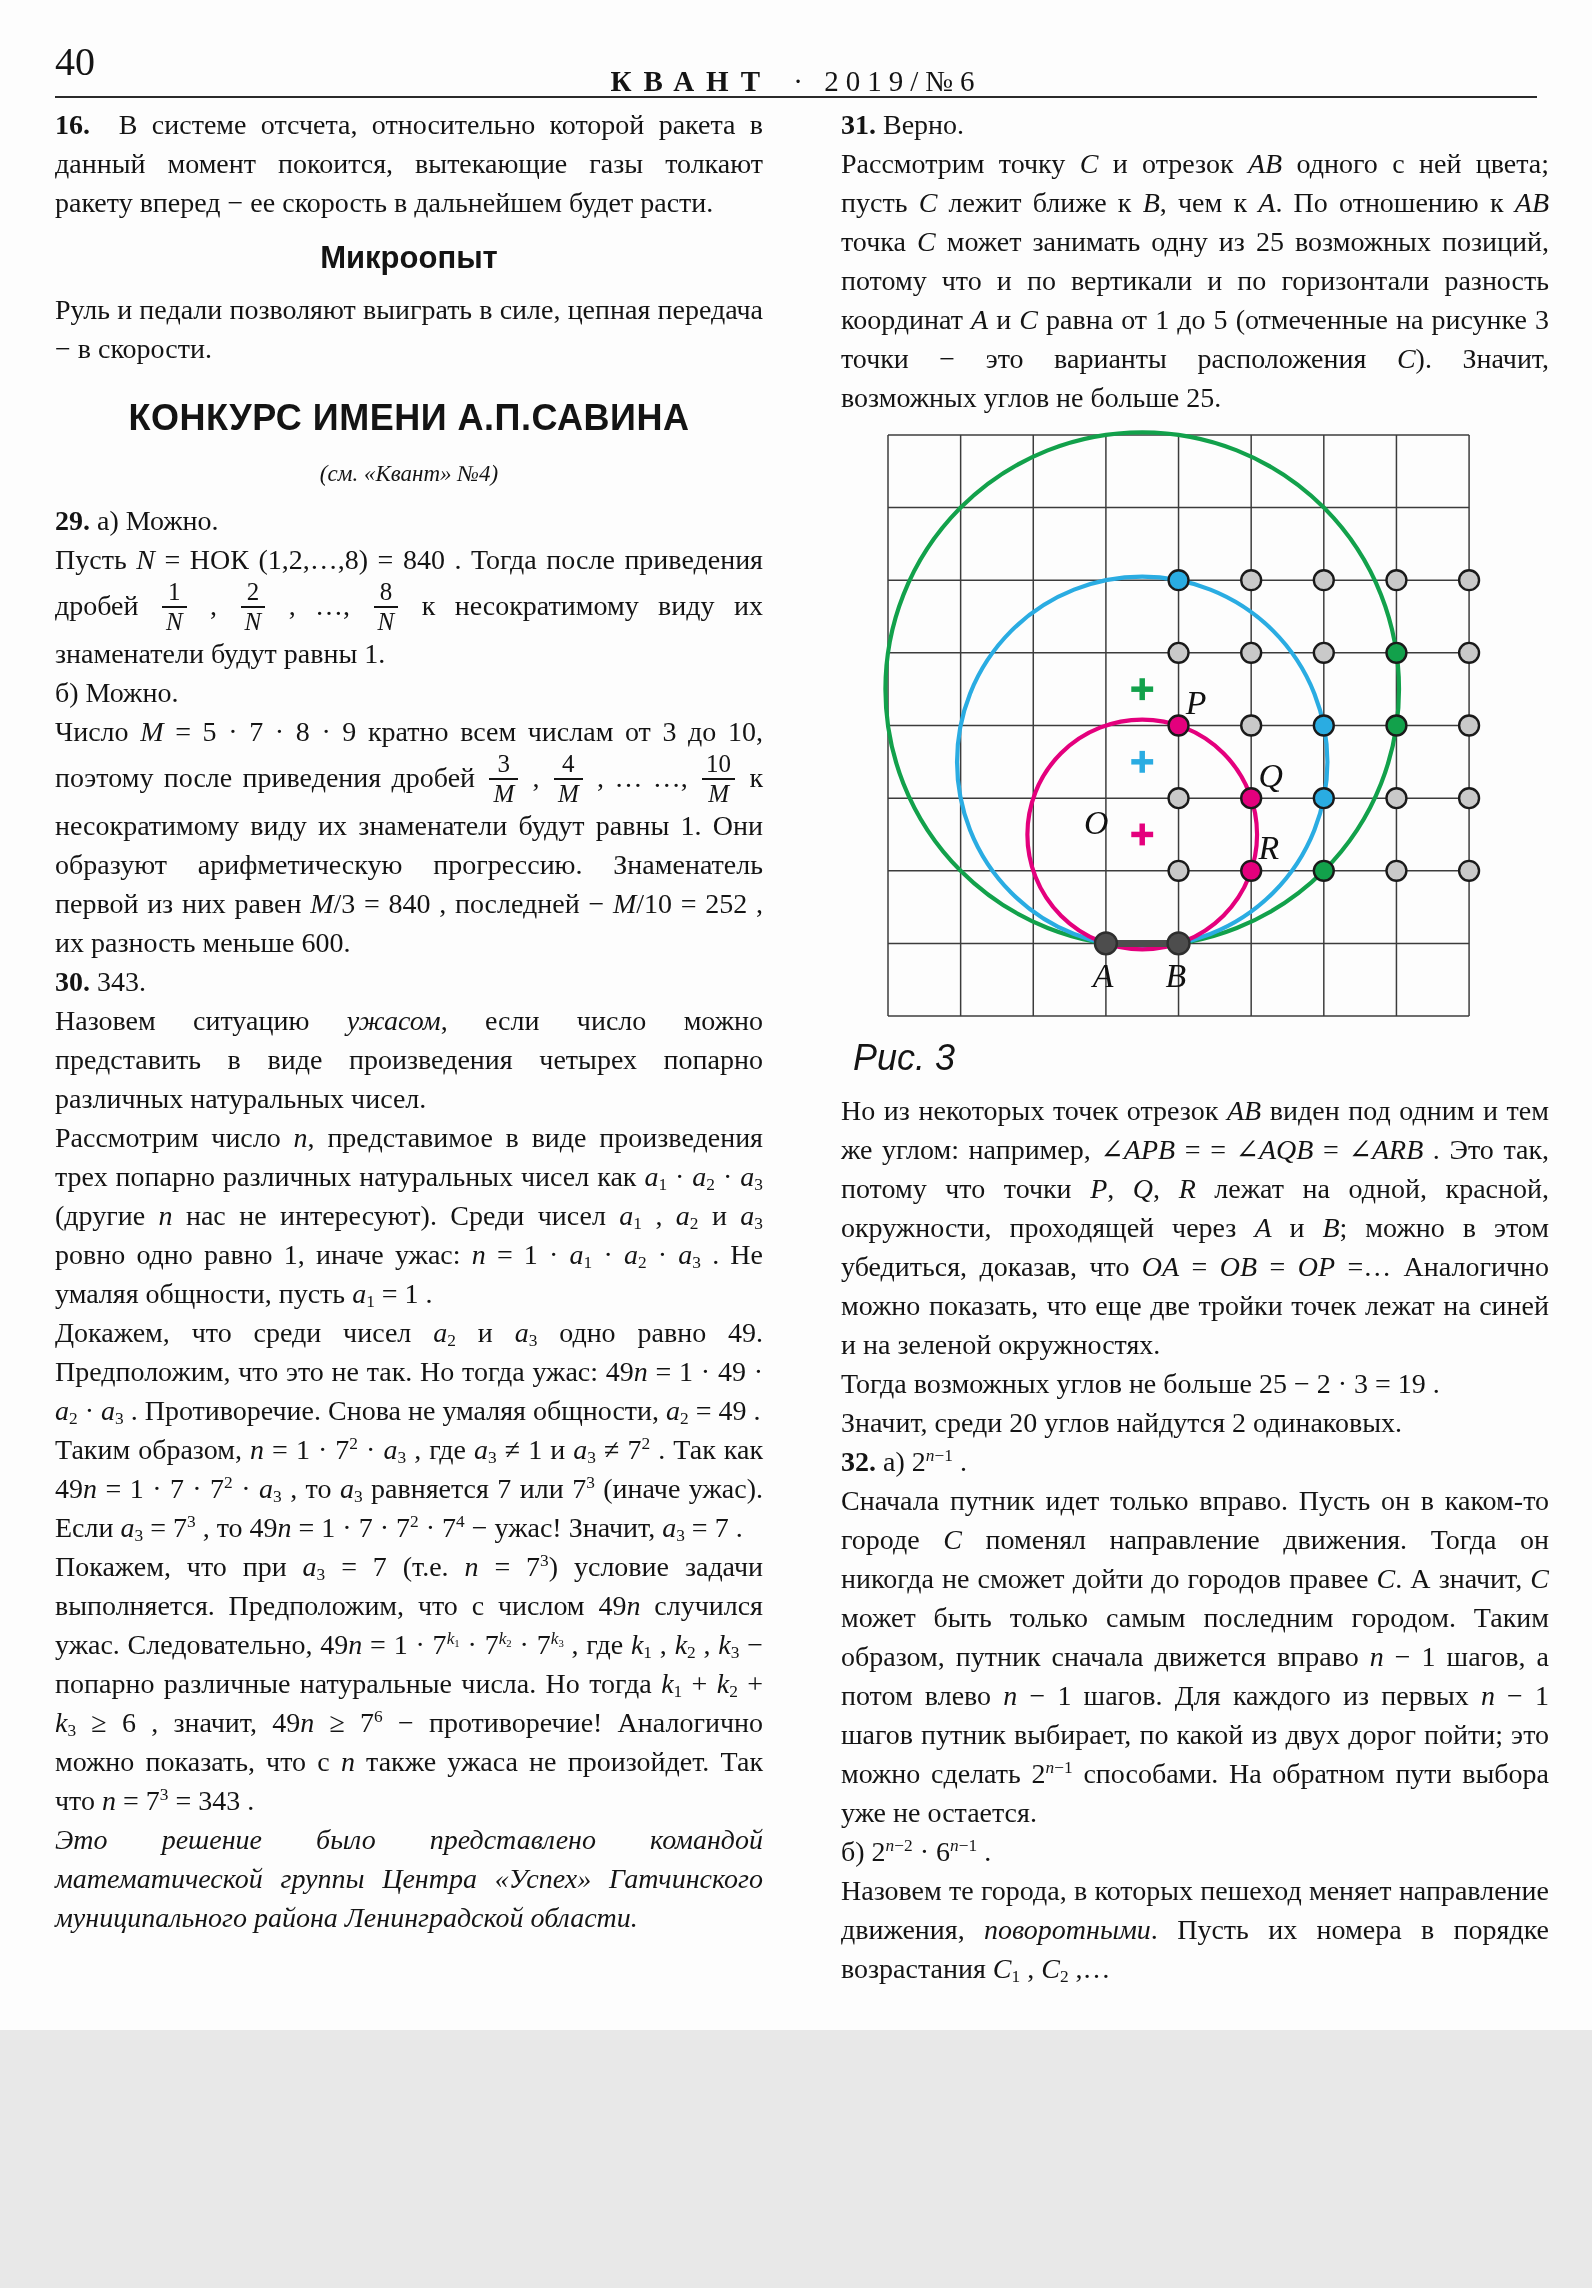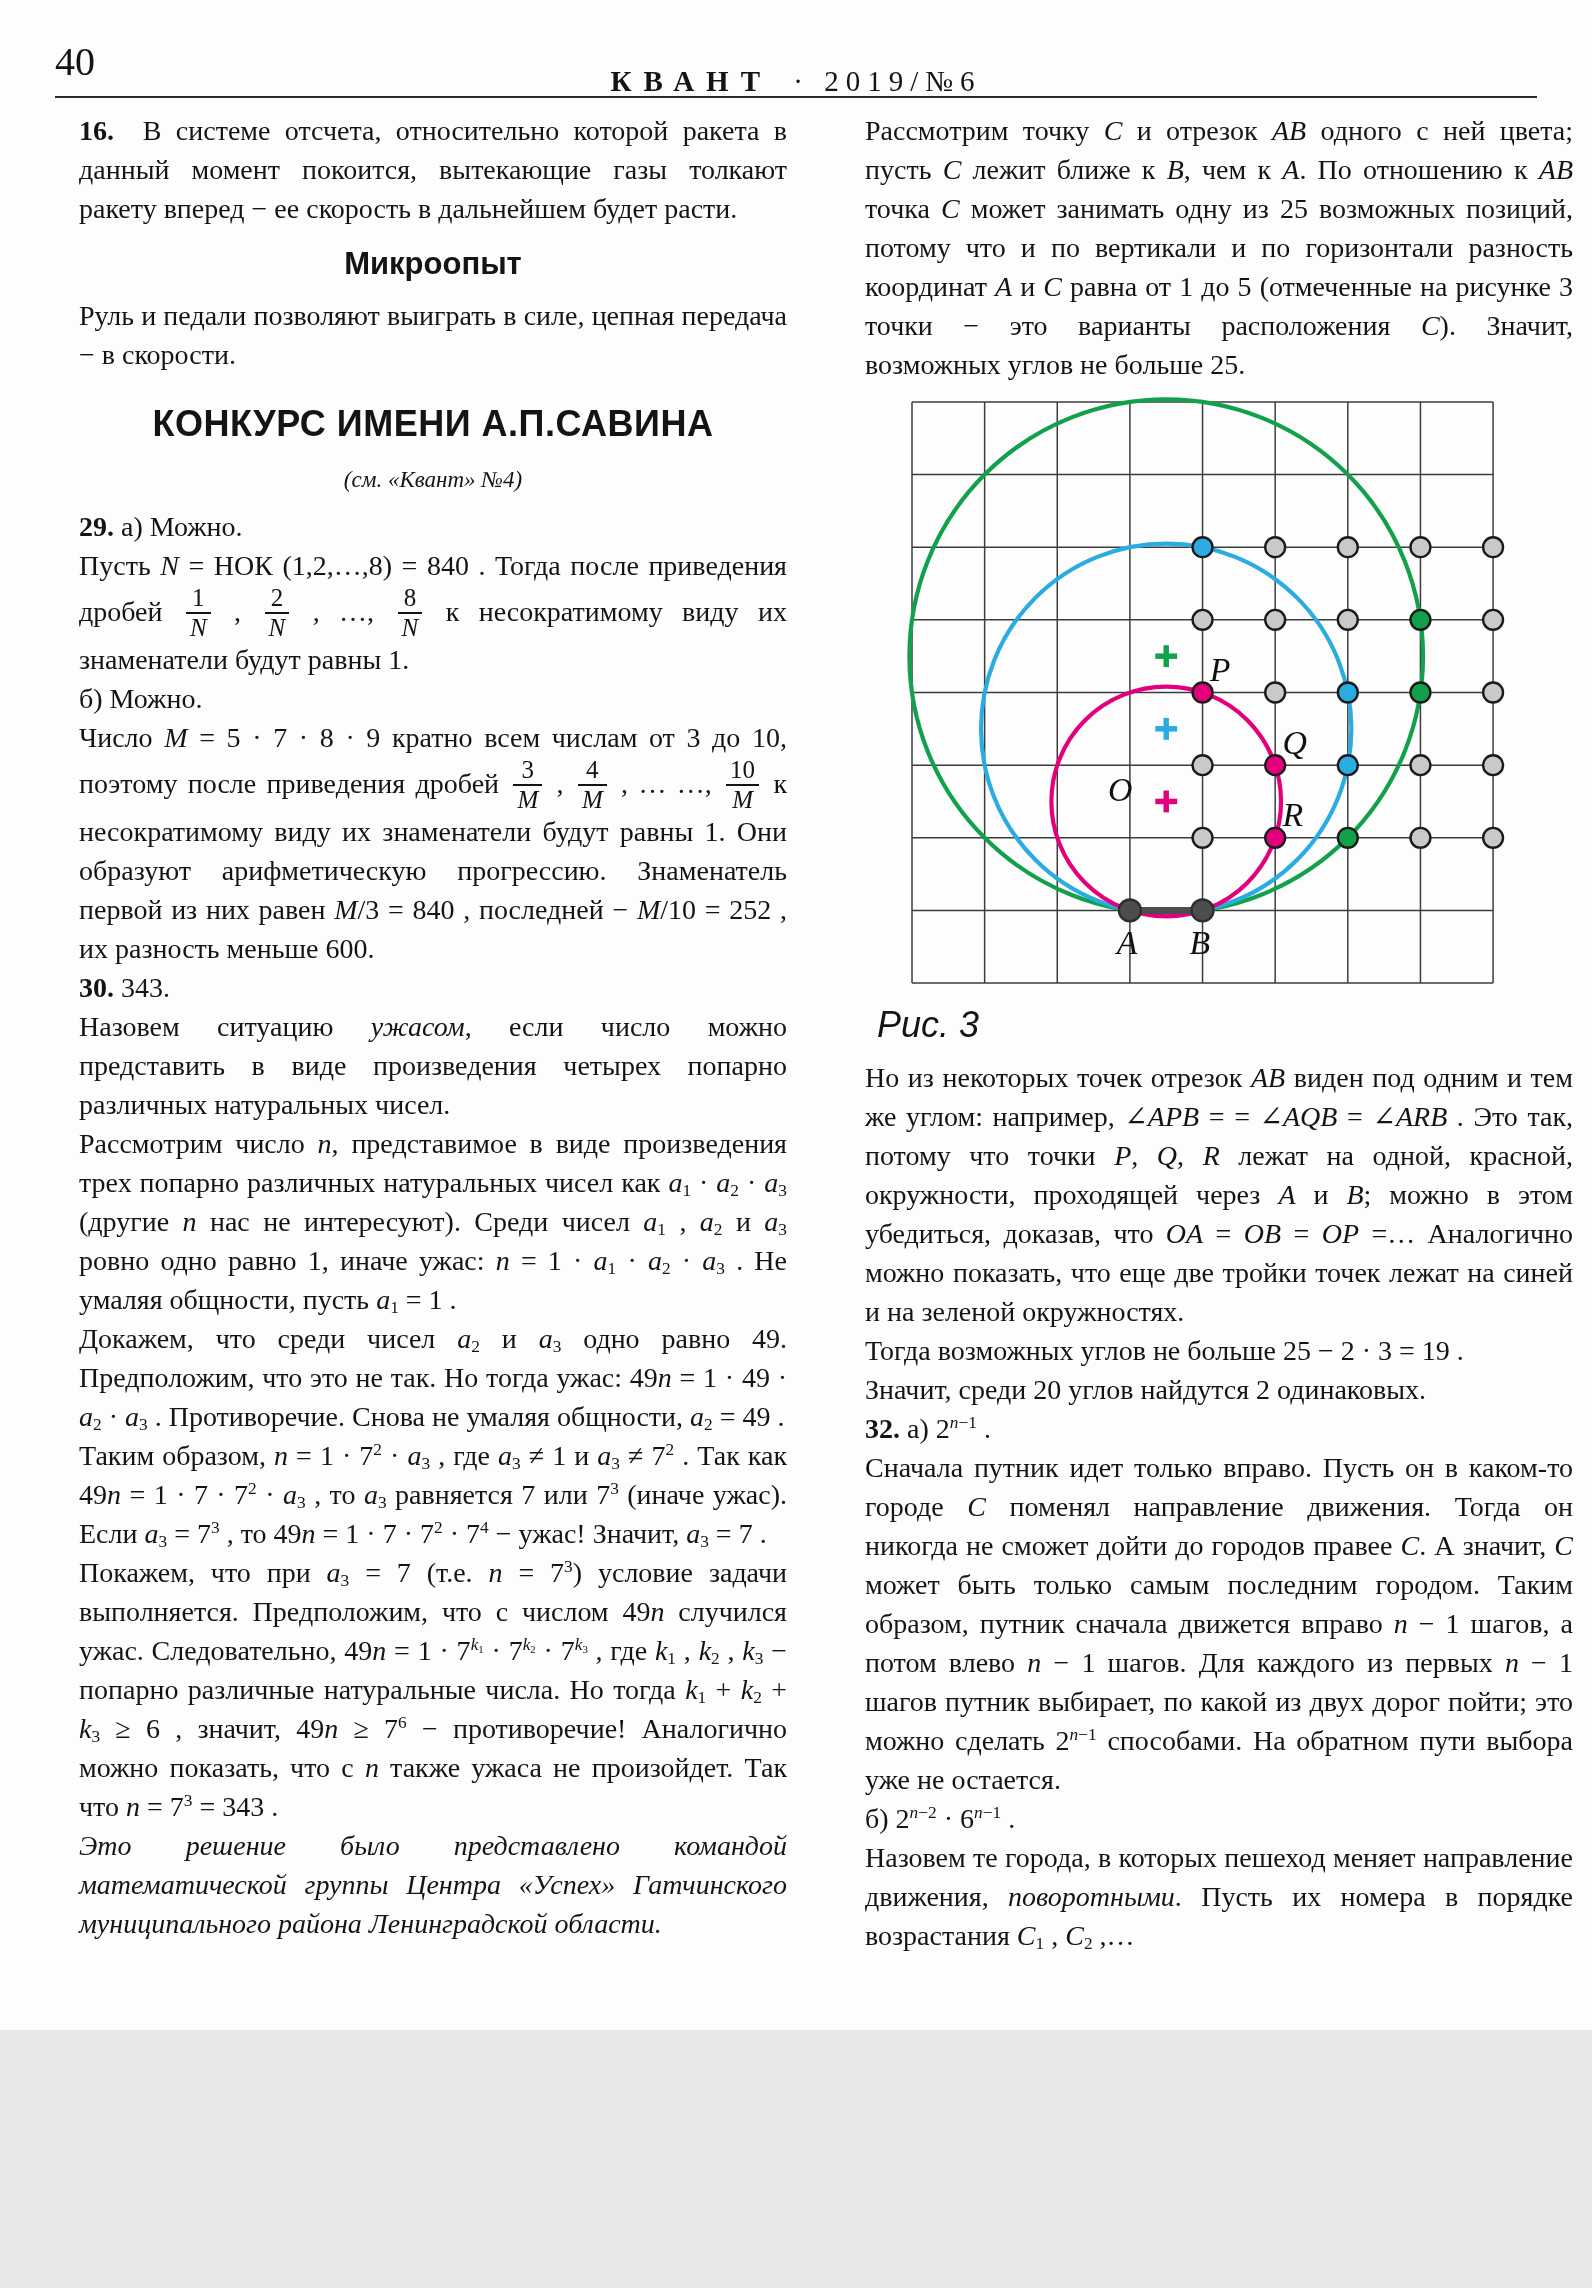--- a/index.html
+++ b/index.html
@@ -5,21 +5,21 @@
   html,body{margin:0;padding:0;background:#e8e8e8;}
   .page{position:relative;width:1592px;height:2030px;background:#fdfdfd;color:#141414;
         font-family:"Liberation Serif","DejaVu Serif",serif;overflow:hidden;}
   .page-header{position:absolute;top:30px;left:55px;right:55px;height:62px;}
   .page-number{position:absolute;left:0;top:8px;font-size:40px;}
   .journal-line{position:absolute;left:0;right:0;top:14px;text-align:center;font-size:29px;margin-top:21px;}
   .journal-name{letter-spacing:12px;font-weight:bold;font-family:"Liberation Serif",serif;}
   .journal-sep{padding:0 14px;}
   .journal-issue{letter-spacing:7px;}
   .header-rule{position:absolute;top:96px;left:55px;right:55px;height:0;border-top:2px solid #2b2b2b;}
-  .col{position:absolute;top:111px;width:708px;font-size:28px;line-height:39px;text-align:justify;margin-left:24px;}
+  .col{position:absolute;top:105px;width:708px;font-size:28px;line-height:39px;text-align:justify;}
   .col-left{left:55px;}
   .col-right{left:841px;}
   .col p{margin:0;}
   .h-micro{font-family:"Liberation Sans","DejaVu Sans",sans-serif;font-weight:bold;text-align:center;
            font-size:31px;line-height:40px;margin:16px 0 12px;}
   .h-contest{font-family:"Liberation Sans","DejaVu Sans",sans-serif;font-weight:bold;text-align:center;
            font-size:36px;line-height:44px;margin:28px 0 14px;letter-spacing:0.5px;}
   .subtitle{text-align:center;font-style:italic;font-size:23px;margin:0 0 8px;}
   .italic-para{font-style:italic;}
   sup{font-size:0.62em;vertical-align:0.55em;line-height:0;}
@@ -60,20 +60,21 @@
     <p><b>30.</b> 343.</p>
     <p>Назовем ситуацию <i>ужасом</i>, если число можно представить в виде произведения четырех попарно различных натуральных чисел.</p>
     <p>Рассмотрим число <i>n</i>, представимое в виде произведения трех попарно различных натуральных чисел как <i>a</i><sub>1</sub> · <i>a</i><sub>2</sub> · <i>a</i><sub>3</sub> (другие <i>n</i> нас не интересуют). Среди чисел <i>a</i><sub>1</sub> , <i>a</i><sub>2</sub> и <i>a</i><sub>3</sub> ровно одно равно 1, иначе ужас: <i>n</i> = 1 · <i>a</i><sub>1</sub> · <i>a</i><sub>2</sub> · <i>a</i><sub>3</sub> . Не умаляя общности, пусть <i>a</i><sub>1</sub> = 1 .</p>
     <p>Докажем, что среди чисел <i>a</i><sub>2</sub> и <i>a</i><sub>3</sub> одно равно 49. Предположим, что это не так. Но тогда ужас: 49<i>n</i> = 1 · 49 · <i>a</i><sub>2</sub> · <i>a</i><sub>3</sub> . Противоречие. Снова не умаляя общности, <i>a</i><sub>2</sub> = 49 .</p>
     <p>Таким образом, <i>n</i> = 1 · 7<sup>2</sup> · <i>a</i><sub>3</sub> , где <i>a</i><sub>3</sub> ≠ 1 и <i>a</i><sub>3</sub> ≠ 7<sup>2</sup> . Так как 49<i>n</i> = 1 · 7 · 7<sup>2</sup> · <i>a</i><sub>3</sub> , то <i>a</i><sub>3</sub> равняется 7 или 7<sup>3</sup> (иначе ужас). Если <i>a</i><sub>3</sub> = 7<sup>3</sup> , то 49<i>n</i> = 1 · 7 · 7<sup>2</sup> · 7<sup>4</sup> − ужас! Значит, <i>a</i><sub>3</sub> = 7 .</p>
     <p>Покажем, что при <i>a</i><sub>3</sub> = 7 (т.е. <i>n</i> = 7<sup>3</sup>) условие задачи выполняется. Предположим, что с числом 49<i>n</i> случился ужас. Следовательно, 49<i>n</i> = 1 · 7<sup><i>k</i><sub>1</sub></sup> · 7<sup><i>k</i><sub>2</sub></sup> · 7<sup><i>k</i><sub>3</sub></sup> , где <i>k</i><sub>1</sub> , <i>k</i><sub>2</sub> , <i>k</i><sub>3</sub> − попарно различные натуральные числа. Но тогда <i>k</i><sub>1</sub> + <i>k</i><sub>2</sub> + <i>k</i><sub>3</sub> ≥ 6 , значит, 49<i>n</i> ≥ 7<sup>6</sup> − противоречие! Аналогично можно показать, что с <i>n</i> также ужаса не произойдет. Так что <i>n</i> = 7<sup>3</sup> = 343 .</p>
     <p class="italic-para">Это решение было представлено командой математической группы Центра «Успех» Гатчинского муниципального района Ленинградской области.</p>
   </div>
 
   <div class="col col-right">
+    <p><b>31.</b> Верно.</p>
     <p>Рассмотрим точку <i>C</i> и отрезок <i>AB</i> одного с ней цвета; пусть <i>C</i> лежит ближе к <i>B</i>, чем к <i>A</i>. По отношению к <i>AB</i> точка <i>C</i> может занимать одну из 25 возможных позиций, потому что и по вертикали и по горизонтали разность координат <i>A</i> и <i>C</i> равна от 1 до 5 (отмеченные на рисунке 3 точки − это варианты расположения <i>C</i>). Значит, возможных углов не больше 25.</p>
 
     <div class="figure-wrap">
       <svg id="fig3" width="617" height="597" viewBox="0 0 620 600" style="font-size:28.5px">
           <line x1="10" y1="8" x2="10" y2="592" stroke="#3c3c3c" stroke-width="1.5"></line>
           <line x1="83" y1="8" x2="83" y2="592" stroke="#3c3c3c" stroke-width="1.5"></line>
           <line x1="156" y1="8" x2="156" y2="592" stroke="#3c3c3c" stroke-width="1.5"></line>
           <line x1="229" y1="8" x2="229" y2="592" stroke="#3c3c3c" stroke-width="1.5"></line>
           <line x1="302" y1="8" x2="302" y2="592" stroke="#3c3c3c" stroke-width="1.5"></line>
           <line x1="375" y1="8" x2="375" y2="592" stroke="#3c3c3c" stroke-width="1.5"></line>

